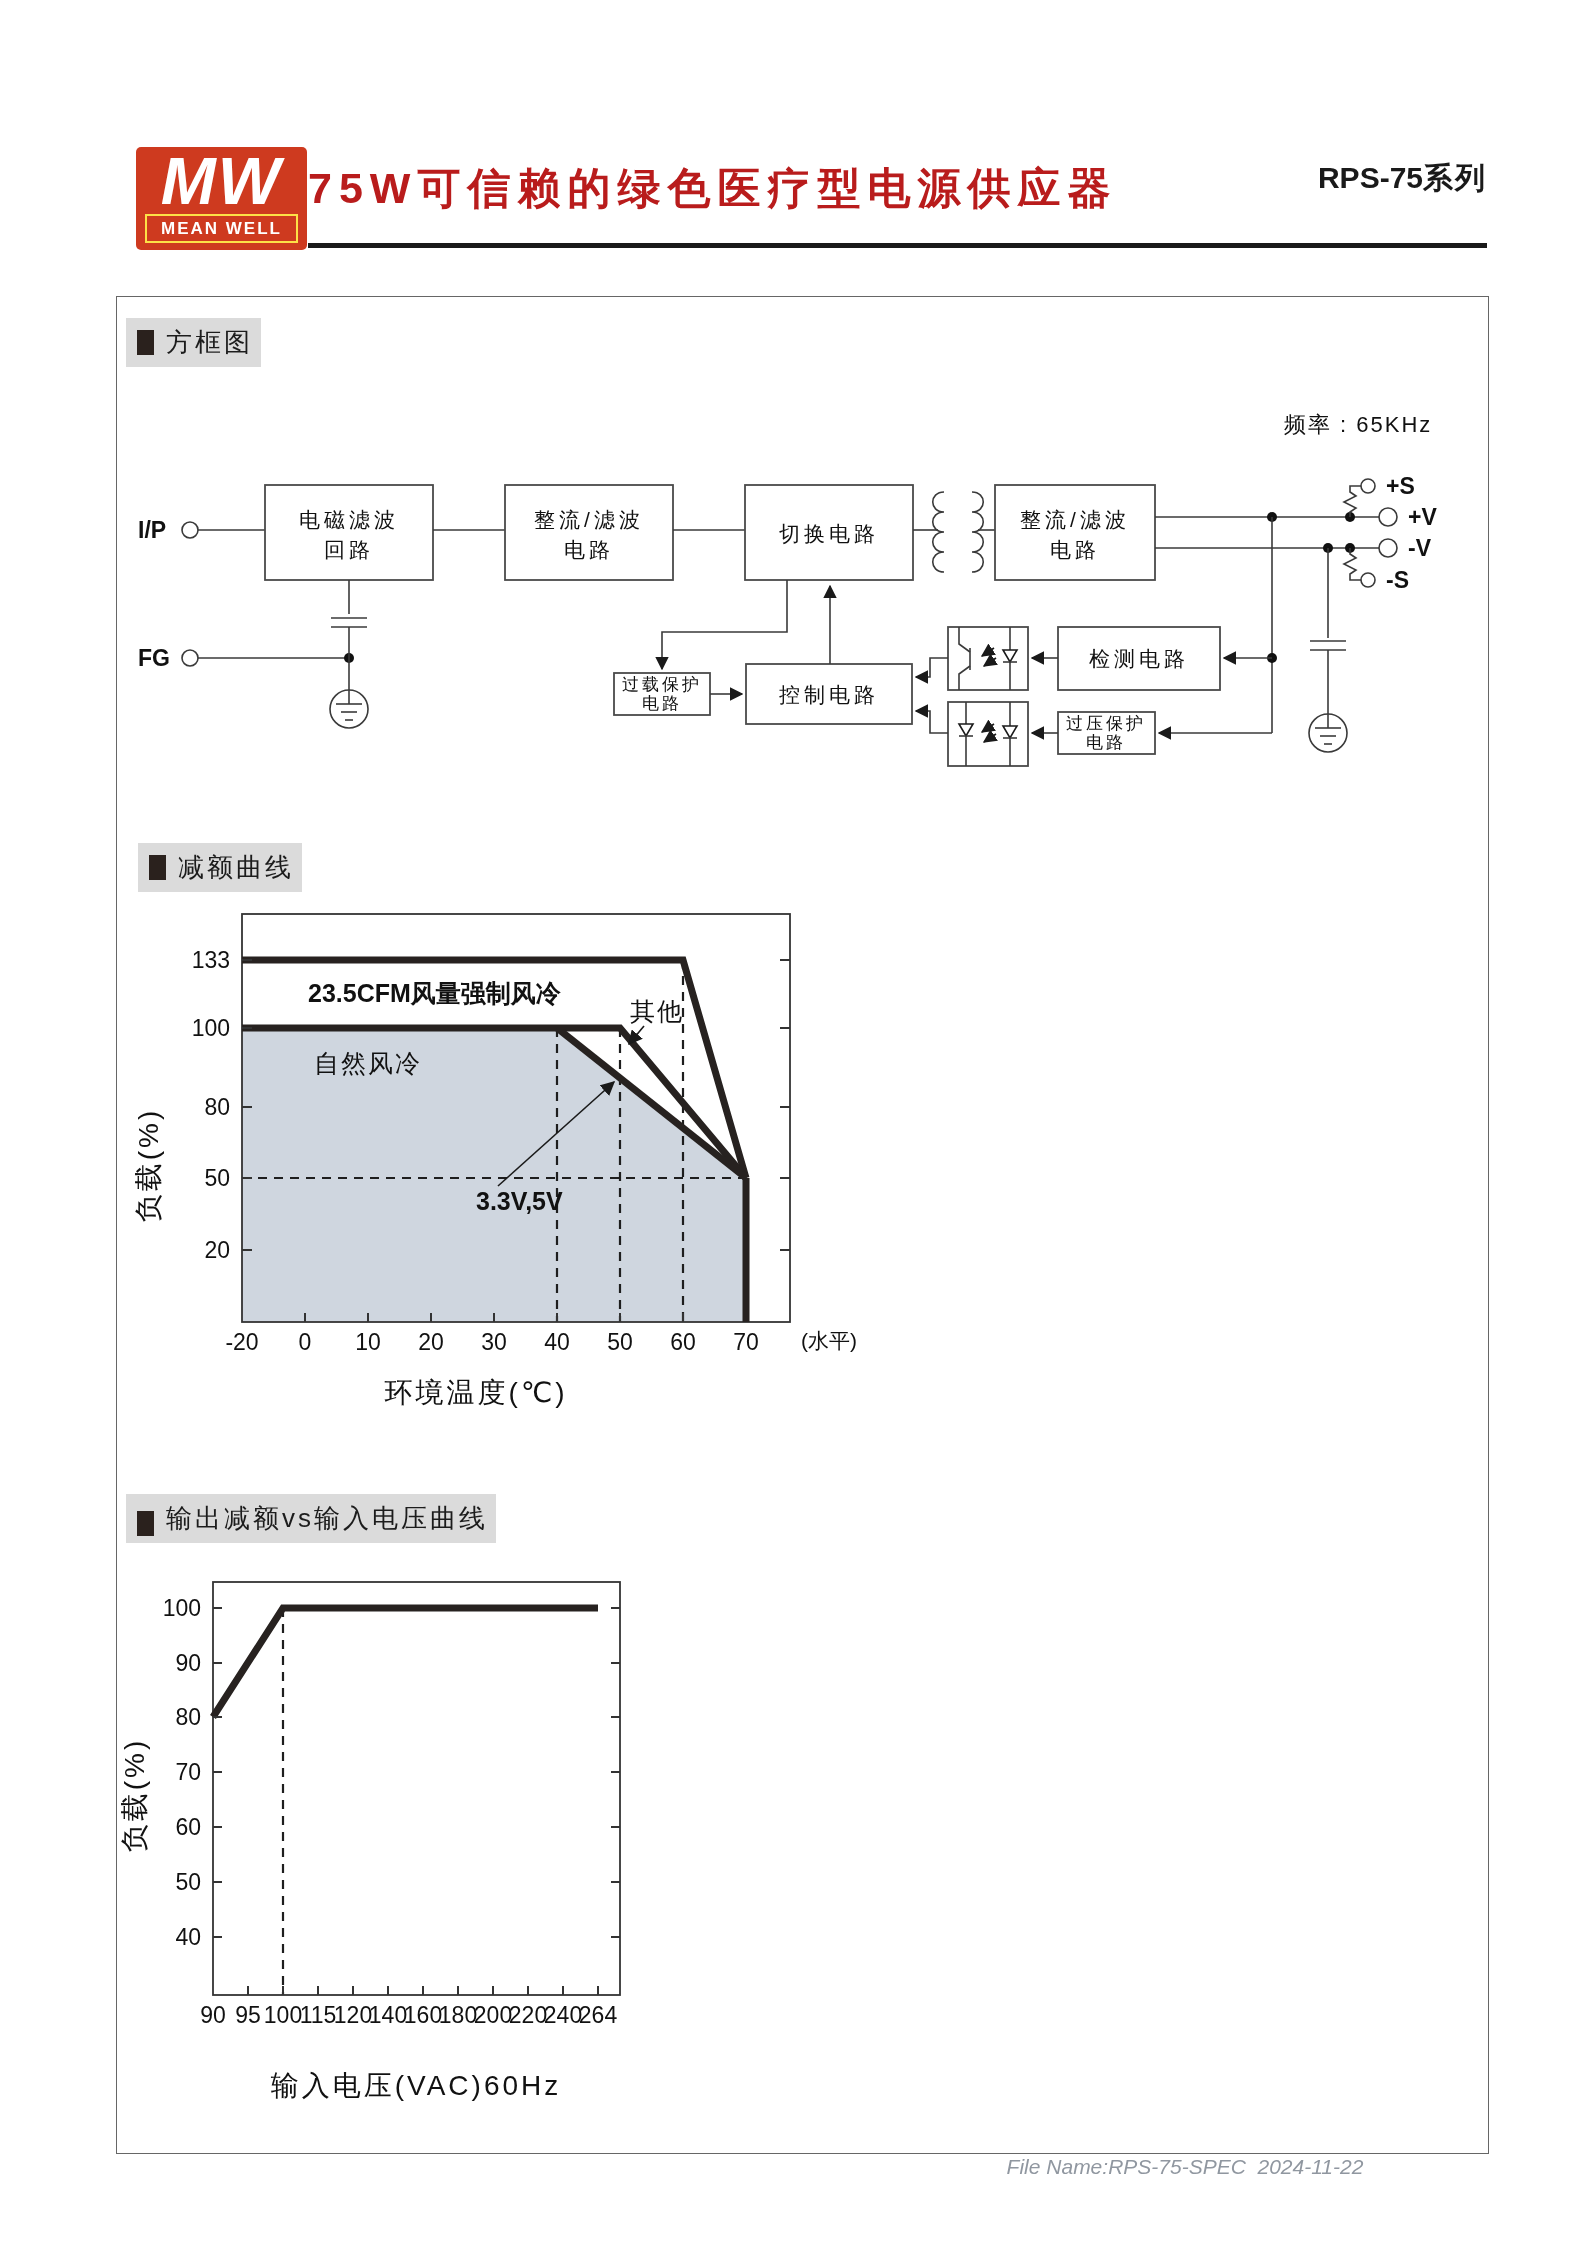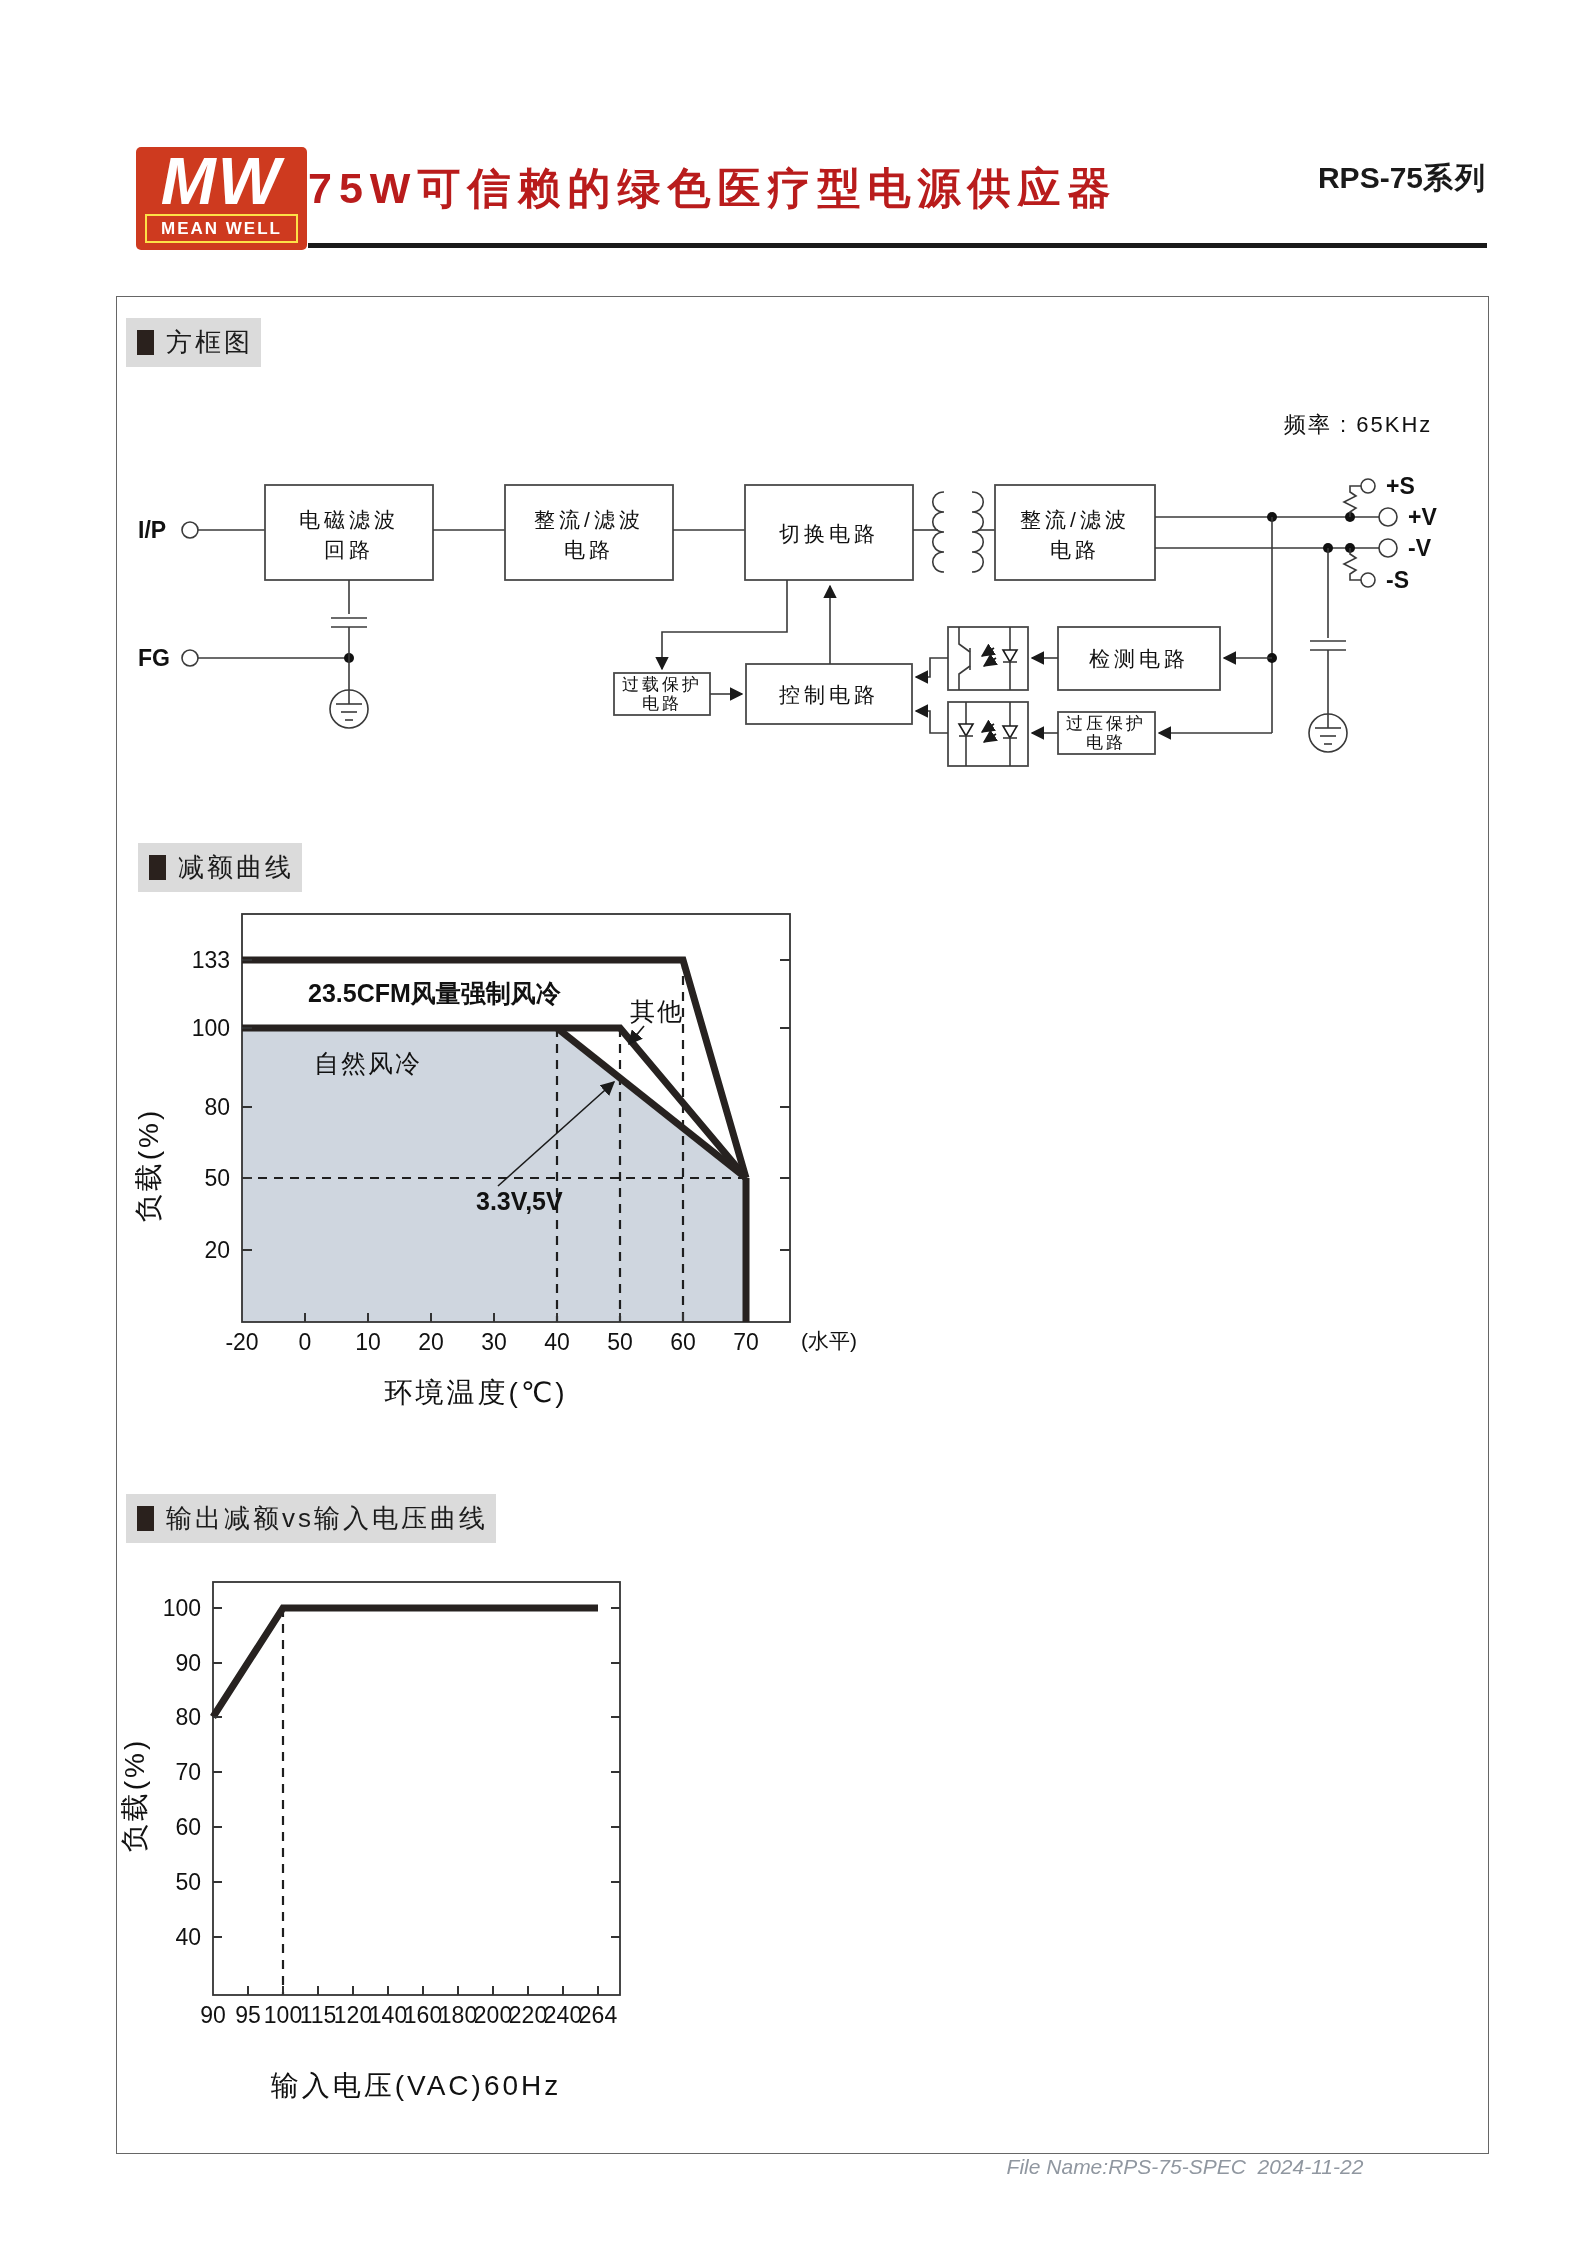--- a/index.html
+++ b/index.html
@@ -21,21 +21,21 @@
   
   #frame{position:absolute;left:116px;top:296px;width:1371px;height:1856px;
          border:1.5px solid #666;}
   
   .section-h{position:absolute;display:inline-flex;align-items:center;gap:12px;
          background:#dbdbdb;padding:7px 8px 7px 11px;}
   .section-h .sq{width:17px;height:25px;background:#2a211d;display:inline-block;}
   .section-h .lbl{font-size:26px;color:#1c1c1c;font-weight:500;letter-spacing:3px;white-space:nowrap;}
   #sec1{left:126px;top:318px;}
   #sec2{left:138px;top:843px;}
-  #sec3{left:126px;top:1494px;}
+  #sec3{left:126px;top:1494px;align-items:flex-end;}
   
   svg{position:absolute;overflow:visible;}
   .thin{stroke:#3a3a3a;stroke-width:1.6;fill:none;}
   .boxln{stroke:#4a4a4a;stroke-width:1.8;fill:#fff;}
   .dot{fill:#111;}
   .blk-label{font-size:21px;fill:#111;text-anchor:middle;letter-spacing:4px;}
   .blk-label-s{font-size:17px;fill:#111;text-anchor:middle;letter-spacing:3px;}
   .term-label{font-size:23px;font-weight:600;fill:#111;}
   .note{font-size:22px;fill:#111;letter-spacing:2px;}
   .curve{stroke:#272220;stroke-width:7;fill:none;stroke-linejoin:miter;}

